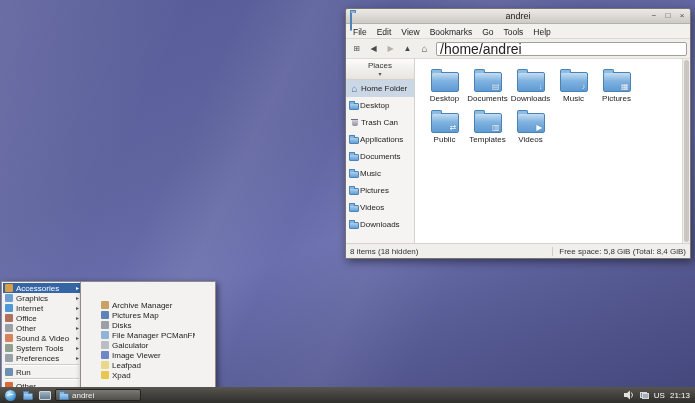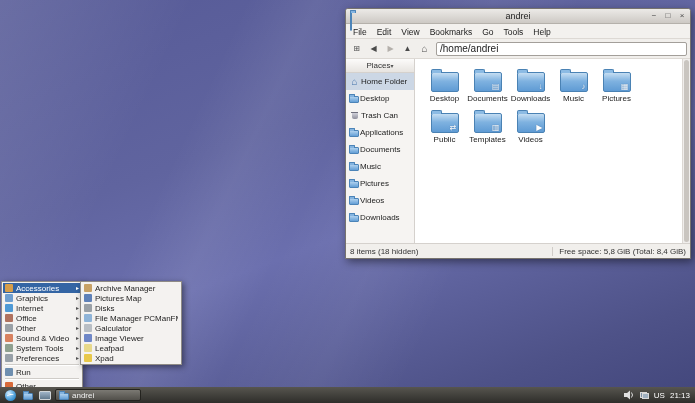--- a/index.html
+++ b/index.html
@@ -26,26 +26,26 @@
   .title{position:absolute;left:0;right:0;top:2px;text-align:center;font-size:9px;color:#1d1d1d;}
   .title-icon{position:absolute;left:4px;top:4px;}
   .win-controls{position:absolute;right:3px;top:1px;display:flex;gap:4px;}
   .wbtn{width:10px;height:11px;font-size:8px;line-height:12px;text-align:center;color:#4a4a4a;cursor:default;}
   .menubar{height:14px;display:flex;align-items:flex-end;background:#f3f1ee;border-bottom:1px solid #ddd9d4;padding-left:2px;flex:none;}
   .menu-item{padding:1px 5px;font-size:8.5px;color:#222;}
   .toolbar{height:19px;display:flex;align-items:center;gap:2px;padding:0 3px;background:#f1efec;border-bottom:1px solid #ddd9d4;flex:none;}
   .tbtn{width:15px;height:14px;display:flex;align-items:center;justify-content:center;font-size:8px;color:#4a4a4a;border-radius:2px;}
   .tbtn.disabled{color:#b4b0ab;}
   .tbtn.home{font-size:10px;}
-  .path-input{flex:1;height:12px;font-size:10px;font-family:inherit;padding:0 3px;margin-left:2px;
+  .path-input{flex:1;height:12px;font-size:14px;font-family:inherit;padding:0 3px;margin-left:2px;
     border:1px solid #a39f9a;border-radius:2px;background:#fff;color:#222;}
   .content{flex:1;display:flex;min-height:0;}
   .sidebar{width:68px;flex:none;background:#f6f4f2;border-right:1px solid #d5d1cd;display:flex;flex-direction:column;}
-  .places-header{display:flex;justify-content:center;align-items:center;padding:2px 4px;
-    background:linear-gradient(#fcfbfa,#e7e4e0);border-bottom:1px solid #d5d1cd;font-size:8px;color:#333;}
+  .places-header{display:flex;justify-content:space-between;align-items:center;padding:2px 4px;
+    background:linear-gradient(#fcfbfa,#e7e4e0);border-bottom:1px solid #d5d1cd;font-size:8px;color:#333;flex-direction:column;}
   .caret{font-size:6px;color:#555;}
   .side-list{flex:1;overflow:hidden;}
   .side-item{display:flex;align-items:center;gap:1px;padding:0 3px;height:17px;font-size:8px;color:#222;white-space:nowrap;}
   .side-item.selected{background:#ccd7e5;}
   .sicon{width:11px;height:10px;flex:none;display:flex;align-items:center;justify-content:center;position:relative;}
   .icon-home::before{content:'⌂';color:#3f6fa8;font-size:10px;line-height:10px;}
   .icon-trash{position:relative;}
   .icon-trash::before{content:'';width:6px;height:7px;background:linear-gradient(#dcdce4,#8f8f9c);border-radius:1px 1px 2px 2px;}
   .icon-trash::after{content:'';position:absolute;top:1px;left:2px;right:2px;height:1px;background:#6f6f7c;}
   .mini-folder,.icon-desktop,.icon-applications,.icon-documents,.icon-music,.icon-pictures,.icon-videos,.icon-downloads{
@@ -74,21 +74,21 @@
   .startmenu{position:absolute;left:1px;top:281px;width:78px;background:#f4f2f0;border:1px solid #8f8b86;
     box-shadow:2px 2px 6px rgba(0,0,0,.45);padding:1px;z-index:5;}
   .cat{display:flex;align-items:center;gap:3px;height:10px;padding:0 2px;font-size:8px;color:#222;white-space:nowrap;}
   .cat.selected{background:#3465a4;color:#fff;}
   .cat.selected .arrow{color:#fff;}
   .cicon{width:8px;height:8px;border-radius:1px;flex:none;background:#9aa0a6;}
   .clabel{flex:1;overflow:hidden;}
   .arrow{font-size:6px;color:#555;line-height:10px;}
   .msep{height:1px;background:#cfccc8;border-bottom:1px solid #fff;margin:1px 2px;}
   .submenu{position:absolute;left:80px;top:281px;width:98px;background:#f4f2f0;border:1px solid #8f8b86;
-    box-shadow:2px 2px 6px rgba(0,0,0,.45);padding:1px;z-index:6;}
+    box-shadow:2px 2px 6px rgba(0,0,0,.45);padding:18px;z-index:6;}
   .sub-item{display:flex;align-items:center;gap:3px;height:10px;padding:0 2px;font-size:8px;color:#222;white-space:nowrap;}
   
   .taskbar{position:absolute;left:0;right:0;bottom:0;height:16px;z-index:10;
     background:linear-gradient(#57554f,#2e2d2a);display:flex;align-items:center;gap:3px;padding:0 3px;}
   .start-button{width:15px;height:13px;display:flex;align-items:center;justify-content:center;}
   .lubuntu-logo{width:11px;height:11px;border-radius:50%;position:relative;
     background:radial-gradient(circle at 35% 30%,#d4ecfc 0%,#6fb6e8 40%,#1f7ec2 85%);}
   .lubuntu-logo::after{content:'';position:absolute;left:2px;top:4px;width:7px;height:3px;
     border-top:1px solid #fff;border-radius:50%;transform:rotate(-12deg);}
   .ql{width:14px;height:13px;display:flex;align-items:center;justify-content:center;}

